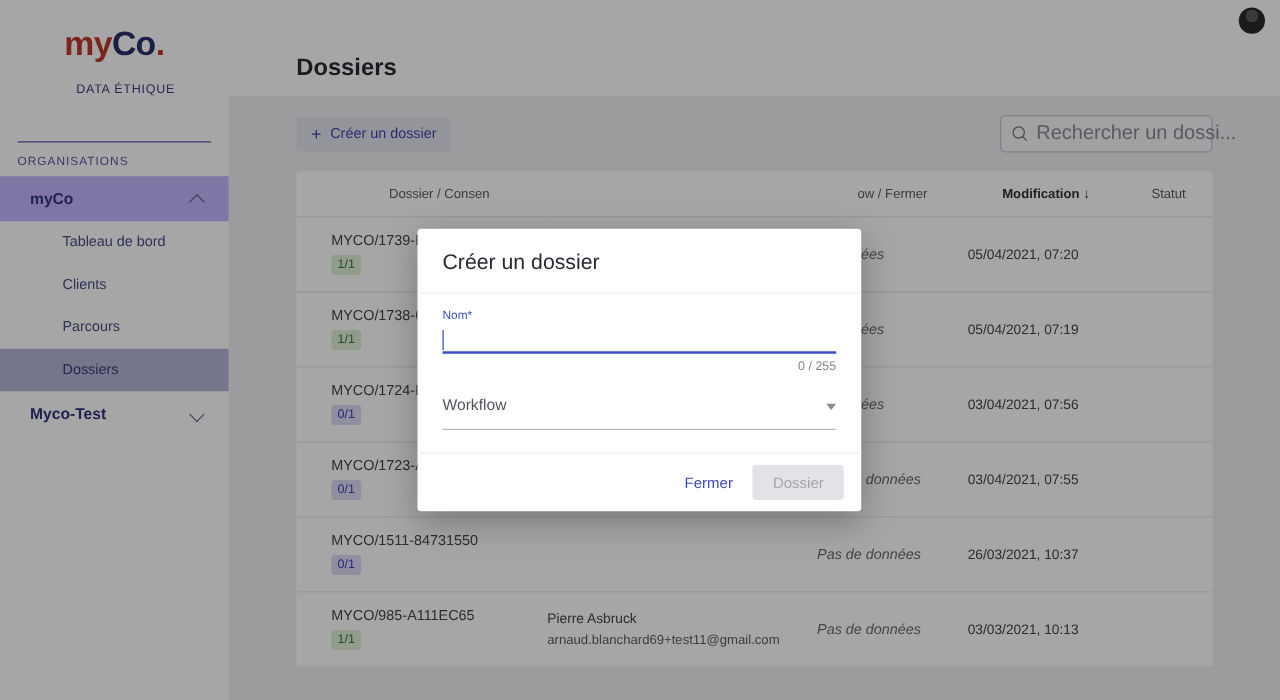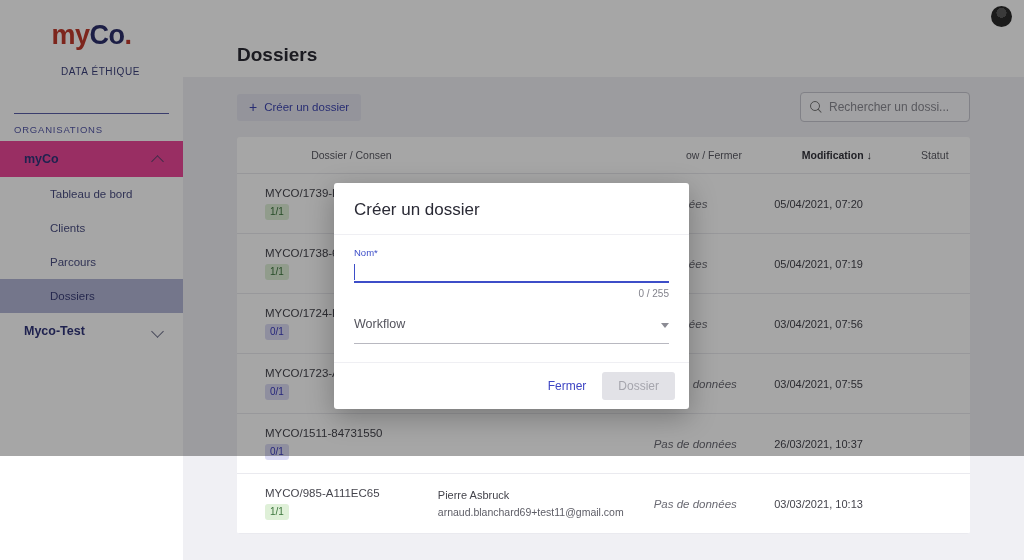--- a/index.html
+++ b/index.html
@@ -4,21 +4,21 @@
 <style>
   * { box-sizing: border-box; margin: 0; padding: 0; }
   html, body {
     width: 1024px; height: 560px;
     overflow: hidden;
     font-family: "Liberation Sans", sans-serif;
     background: #ffffff;
   }
   #app {
     position: relative;
-    width: 1024px; height: 456px;
+    width: 1024px; height: 560px;
     display: flex;
     background: #ffffff;
   }
 
   
   #scrim {
     position: absolute; inset: 0;
     background: rgba(0,0,0,0.35);
     z-index: 50;
   }
@@ -68,21 +68,21 @@
     height: 36px;
     display: flex;
     align-items: center;
     justify-content: space-between;
     padding: 0 18px 0 24px;
     cursor: pointer;
     font-size: 12.5px;
     font-weight: bold;
     color: #31357a;
   }
-  .org-item.active { background: #ec4899; }
+  .org-item.active { background: #c4b5fd; }
   .chev {
     width: 13px; height: 13px;
     display: inline-block;
     position: relative;
     opacity: 0.75;
   }
   .chev::before {
     content: "";
     position: absolute;
     left: 1px; top: 2px;
@@ -197,21 +197,21 @@
   }
   .search-ic::after {
     content: "";
     position: absolute;
     width: 4.5px; height: 1.4px;
     background: #777;
     transform: rotate(45deg);
     left: 7px; top: 9px;
   }
   .search-ph {
-    font-size: 12px;
+    font-size: 16px;
     color: #8a8a92;
     white-space: nowrap;
   }
 
   
   .table-card {
     background: #ffffff;
     border-radius: 3px;
     overflow: hidden;
   }

